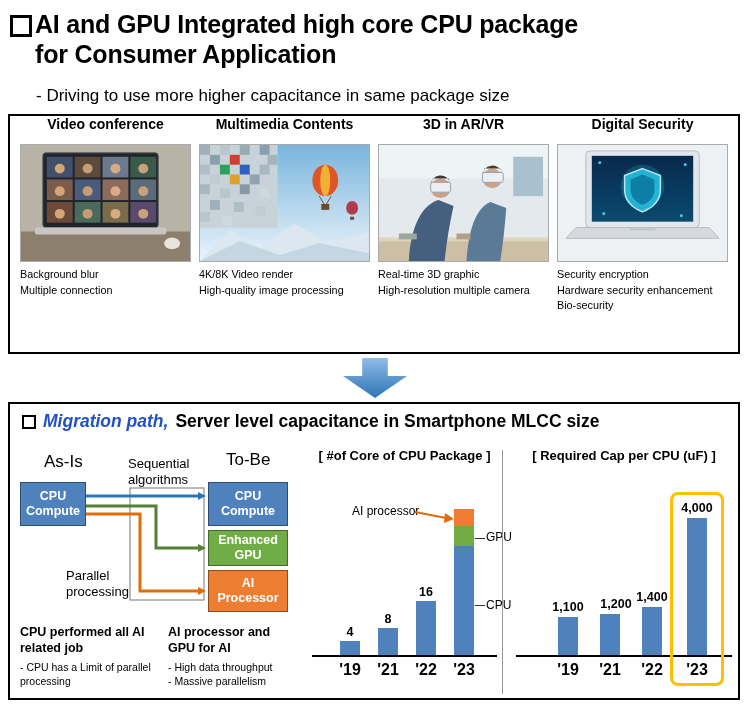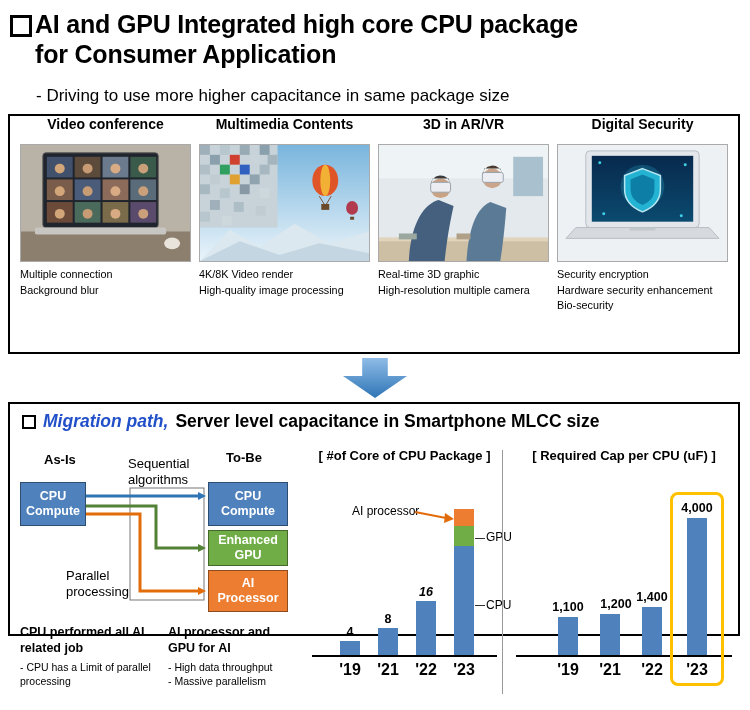--- a/index.html
+++ b/index.html
@@ -5,35 +5,35 @@
   *{box-sizing:border-box;margin:0;padding:0}
   html,body{width:750px;height:710px}
   body{position:relative;background:#fff;color:#000;font-family:"Liberation Sans",sans-serif;overflow:hidden}
   .sq{display:inline-block;border:2px solid #000;background:#fff;flex:none}
   .title-row{position:absolute;left:10px;top:10px;display:flex;gap:3px}
   .title-sq{width:22px;height:22px;border-width:3px;margin-top:5px}
   .title-text{font-size:25px;font-weight:700;line-height:1.18;letter-spacing:-0.2px}
   .subtitle{position:absolute;left:36px;top:86px;font-size:17px}
   .panel{position:absolute;left:8px;width:732px;border:2px solid #000;background:#fff}
   #panel-why{top:114px;height:240px}
-  #panel-mig{top:402px;height:234px}
+  #panel-mig{top:402px;height:298px}
   .sec-header{display:flex;align-items:center;gap:7px;font-size:17.5px;font-weight:700;margin:7px 0 5px 12px}
   .sec-header .sq{width:14px;height:14px}
   .accent{color:var(--accent-blue,#2150C8);font-style:italic}
   .cols{display:flex;gap:8px;padding:0 10px}
   .col{flex:1;min-width:0}
   .col-title{text-align:center;font-size:14px;font-weight:700;margin-bottom:12px;white-space:nowrap}
   .col-img{height:118px;border:1px solid #aaa;overflow:hidden;background:#ddd}
   .col-img svg{display:block;width:100%;height:100%}
   .features{margin-top:5px;font-size:10.8px;line-height:1.45}
   .down-arrow{position:absolute;left:343px;top:358px;width:64px;height:40px;
     background:linear-gradient(180deg,#8FBCE6,var(--arrow-blue,#2E75B6));
     clip-path:polygon(30% 0,70% 0,70% 45%,100% 45%,50% 100%,0 45%,30% 45%)}
   
-  .dhead{position:absolute;font-size:13px;font-weight:700;white-space:nowrap}
+  .dhead{position:absolute;font-size:17px;font-weight:400;white-space:nowrap}
   .dsmall{position:absolute;font-size:13px;line-height:1.25}
   .dbox{position:absolute;display:flex;align-items:center;justify-content:center;text-align:center;
     color:#fff;font-weight:700;font-size:12.5px;line-height:1.2;padding:2px;border:1px solid rgba(0,0,0,.4)}
   .connectors{position:absolute;left:0;top:0;pointer-events:none}
   .note-title{position:absolute;font-size:12.5px;font-weight:700;line-height:1.3}
   .note-sub{position:absolute;font-size:10.5px;line-height:1.35}
   
   .chart{position:absolute}
   #chart-cores{left:292px;top:44px;width:205px;height:252px}
   #chart-cap{left:498px;top:44px;width:232px;height:252px}
@@ -96,22 +96,22 @@
             <rect x="82" y="58" width="26" height="21" fill="#7a6b4a"></rect>
               <circle cx="95" cy="70" r="5" fill="#d8ab84"></circle>
             <rect x="110" y="58" width="26" height="21" fill="#5a4a6b"></rect>
               <circle cx="123" cy="70" r="5" fill="#caa07a"></circle>
           </g>
           <rect x="14" y="84" width="132" height="7" rx="2" fill="#c8c6c2"></rect>
           <ellipse cx="152" cy="100" rx="8" ry="6" fill="#e8e4dc"></ellipse>
         </svg>
       </div>
       <div class="features">
+        <div>Background blur</div>
         <div>Multiple connection</div>
-        <div>Background blur</div>
       </div>
     </div>
 
     <div class="col">
       <div class="col-title">Multimedia Contents</div>
       <div class="col-img">
         <svg viewBox="0 0 170 118" preserveAspectRatio="none">
           <defs>
             <linearGradient id="sky" x1="0" y1="0" x2="0" y2="1">
               <stop offset="0" stop-color="#79b5dd"></stop>
@@ -264,21 +264,21 @@
     <div class="chart-title">[ #of Core of CPU Package ]</div>
     <div class="plot" id="plot-cores">
       <div class="axis"></div>
     <div class="bar" style="left: 28px; bottom: 26px; width: 20px; height: 13.6px; background: rgb(79, 129, 189);"></div>
         <div class="dlabel" style="left: 38px; bottom: 41.6px;">4</div>
         <div class="cat" style="left: 38px;">'19</div>
         <div class="bar" style="left: 66px; bottom: 26px; width: 20px; height: 27.2px; background: rgb(79, 129, 189);"></div>
         <div class="dlabel" style="left: 76px; bottom: 55.2px;">8</div>
         <div class="cat" style="left: 76px;">'21</div>
         <div class="bar" style="left: 104px; bottom: 26px; width: 20px; height: 54.4px; background: rgb(79, 129, 189);"></div>
-        <div class="dlabel" style="left: 114px; bottom: 82.4px; font-style: italic;">16</div>
+        <div class="dlabel" style="left: 114px; bottom: 82.4px;">16</div>
         <div class="cat" style="left: 114px;">'22</div>
         <div class="bar" style="left: 142px; bottom: 26px; width: 20px; height: 108.8px; background: rgb(79, 129, 189);"></div>
         <div class="bar" style="left: 142px; bottom: 134.8px; width: 20px; height: 20.4px; background: rgb(112, 173, 71);"></div>
         <div class="bar" style="left: 142px; bottom: 155.2px; width: 20px; height: 17px; background: rgb(237, 125, 49);"></div>
         <div class="cat" style="left: 152px;">'23</div>
       </div>
     <div class="ann" style="left:50px;top:56px">AI processor</div>
     <div class="ann" style="left:184px;top:82px">GPU</div>
     <div class="ann" style="left:184px;top:150px">CPU</div>
     <div class="leader" style="left:173px;top:90px;width:10px"></div>

